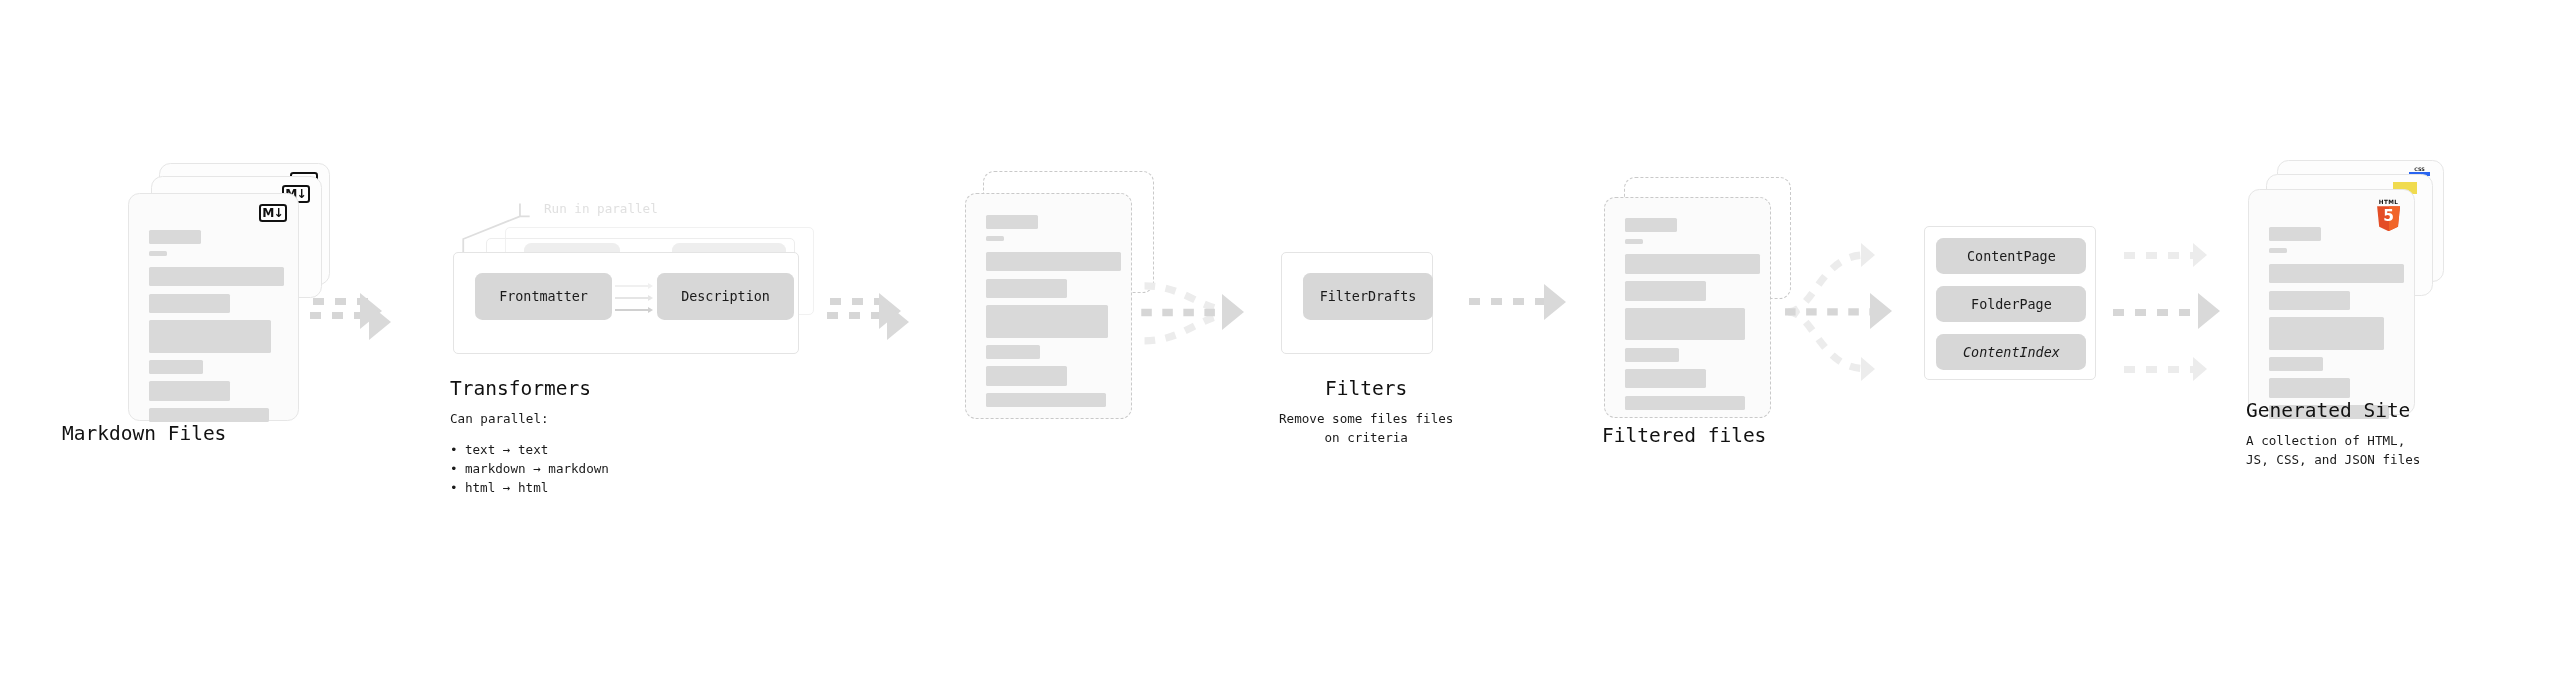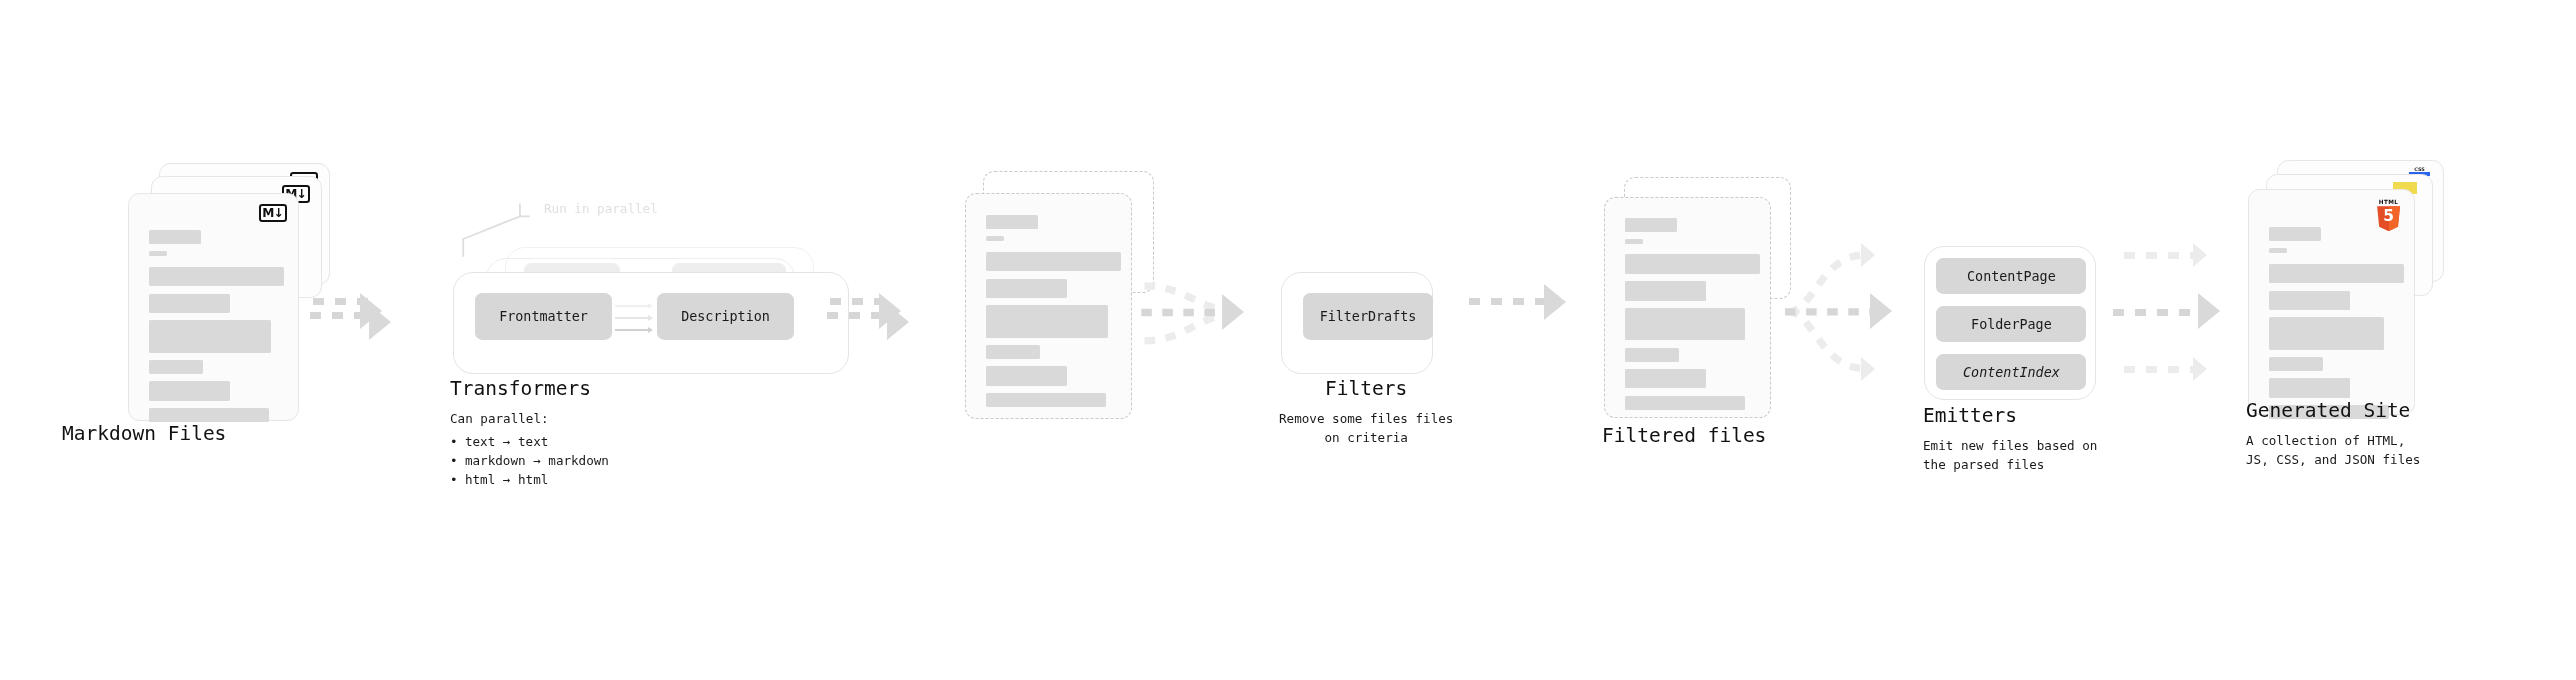--- a/index.html
+++ b/index.html
@@ -101,37 +101,36 @@
     white-space: nowrap;
     line-height: 1.1;
   }
   .cap-sub {
     font-size: 12.6px;
     color: #1a1a1a;
     line-height: 1.5;
     margin-top: 10.6px;
     white-space: pre-line;
   }
-  .cap-list { margin-top: 4px; }
+  .cap-list { margin-top: 12px; }
   .cap-list li {
     list-style: none;
     font-size: 12.6px;
     color: #1a1a1a;
     line-height: 1.5;
     white-space: nowrap;
   }
   .cap-list li::before { content: "\2022"; margin-right: 7.3px; }
 
   
   .proc-box {
     position: absolute;
     border: 1.6px solid #e4e4e4;
-    border-radius: 20px;
+    border-radius: 5px;
     background: #ffffff;
-    margin-top: 20px;
   }
   .proc-box.layer { background: rgba(255,255,255,0.0); }
   .chip {
     position: absolute;
     background: #d7d7d7;
     border-radius: 7.3px;
     display: flex; align-items: center; justify-content: center;
     font-size: 13.4px;
     color: #1a1a1a;
     white-space: nowrap;
@@ -238,21 +237,21 @@
   <div class="proc-box layer" style="left:505px; top:227px; width:309px; height:88px; border-color:#f1f1f1;">
     <div class="chip l3" style="left:18px; top:14.6px; width:96px; height:52px;"></div>
     <div class="chip l3" style="left:166px; top:14.6px; width:114px; height:52px;"></div>
   </div>
 
   <div class="proc-box layer" style="left:486px; top:238px; width:309px; height:94px; border-color:#ededed;">
     <div class="chip l2" style="left:19.5px; top:14.6px; width:96px; height:52px;"></div>
     <div class="chip l2" style="left:167px; top:14.6px; width:114px; height:52px;"></div>
   </div>
 
-  <div class="proc-box" style="left:453px; top:252px; width:396px; height:102px;">
+  <div class="proc-box" style="left:453px; top:252px; width:346px; height:102px;">
     <div class="chip" style="left:21px; top:20.3px; width:137px; height:47px;">Frontmatter</div>
     <div class="chip" style="left:203px; top:20.3px; width:137px; height:47px;">Description</div>
 
     <div class="mini-arrow f3" style="left:161px; top:30px; width:39px; height:6.5px;">
       <div class="ml" style="width:32.5px;"></div>
       <div class="mh" style="left:32.5px;"></div>
     </div>
     <div class="mini-arrow f2" style="left:161px; top:42px; width:39px; height:6.5px;">
       <div class="ml" style="width:32.5px;"></div>
       <div class="mh" style="left:32.5px;"></div>
@@ -351,25 +350,20 @@
     <div class="arr-head" style="left:85px; top:59px;"></div>
     <div class="arr-head small" style="left:76px; top:123px;"></div>
   </div>
 
   <div class="proc-box" style="left:1924px; top:226px; width:172px; height:154px;">
     <div class="chip" style="left:11.4px; top:11.4px; width:150px; height:36px;">ContentPage</div>
     <div class="chip" style="left:11.4px; top:59px; width:150px; height:36px;">FolderPage</div>
     <div class="chip" style="left:11.4px; top:107px; width:150px; height:36px;font-style:italic;">ContentIndex</div>
   </div>
 
-  <div class="caption" style="left:1923px; top:405px;">
-    <div class="cap-title">Emitters</div>
-    <div class="cap-sub">Emit new files based on
-the parsed files</div>
-  </div>
 
   <div class="arrow" style="left:2113px; top:234px; width:138px; height:154px;">
     <div class="arr-line faint" style="left:11.4px; top:18px; width:75px;"></div>
     <div class="arr-head small" style="left:80px;  top:9px;"></div>
 
     <div class="arr-line" style="left:0px;  top:75px; width:91px;"></div>
     <div class="arr-head" style="left:85px; top:59px;"></div>
 
     <div class="arr-line faint" style="left:11.4px; top:132px; width:75px;"></div>
     <div class="arr-head small" style="left:80px;  top:123px;"></div>

